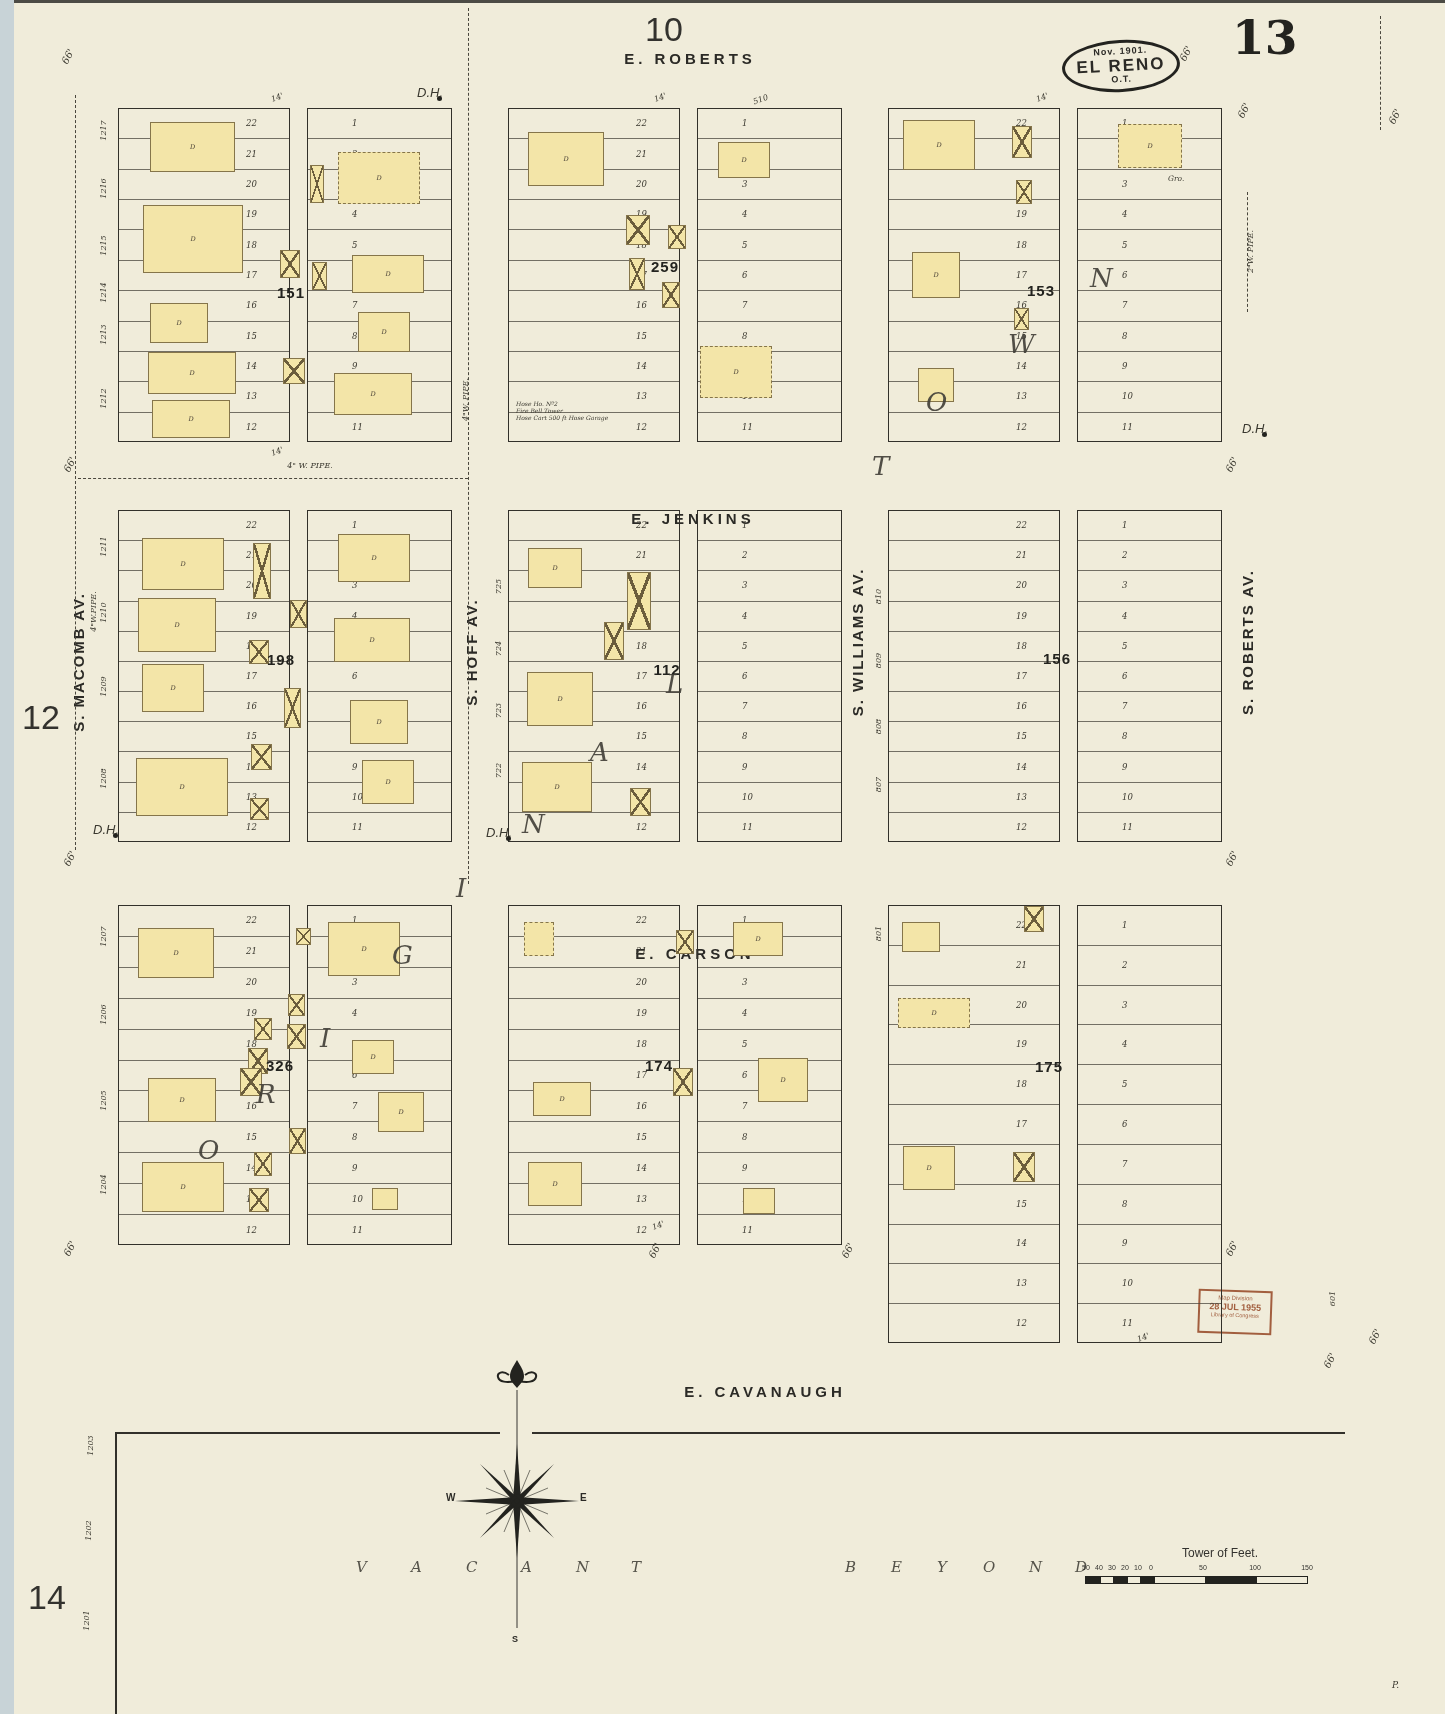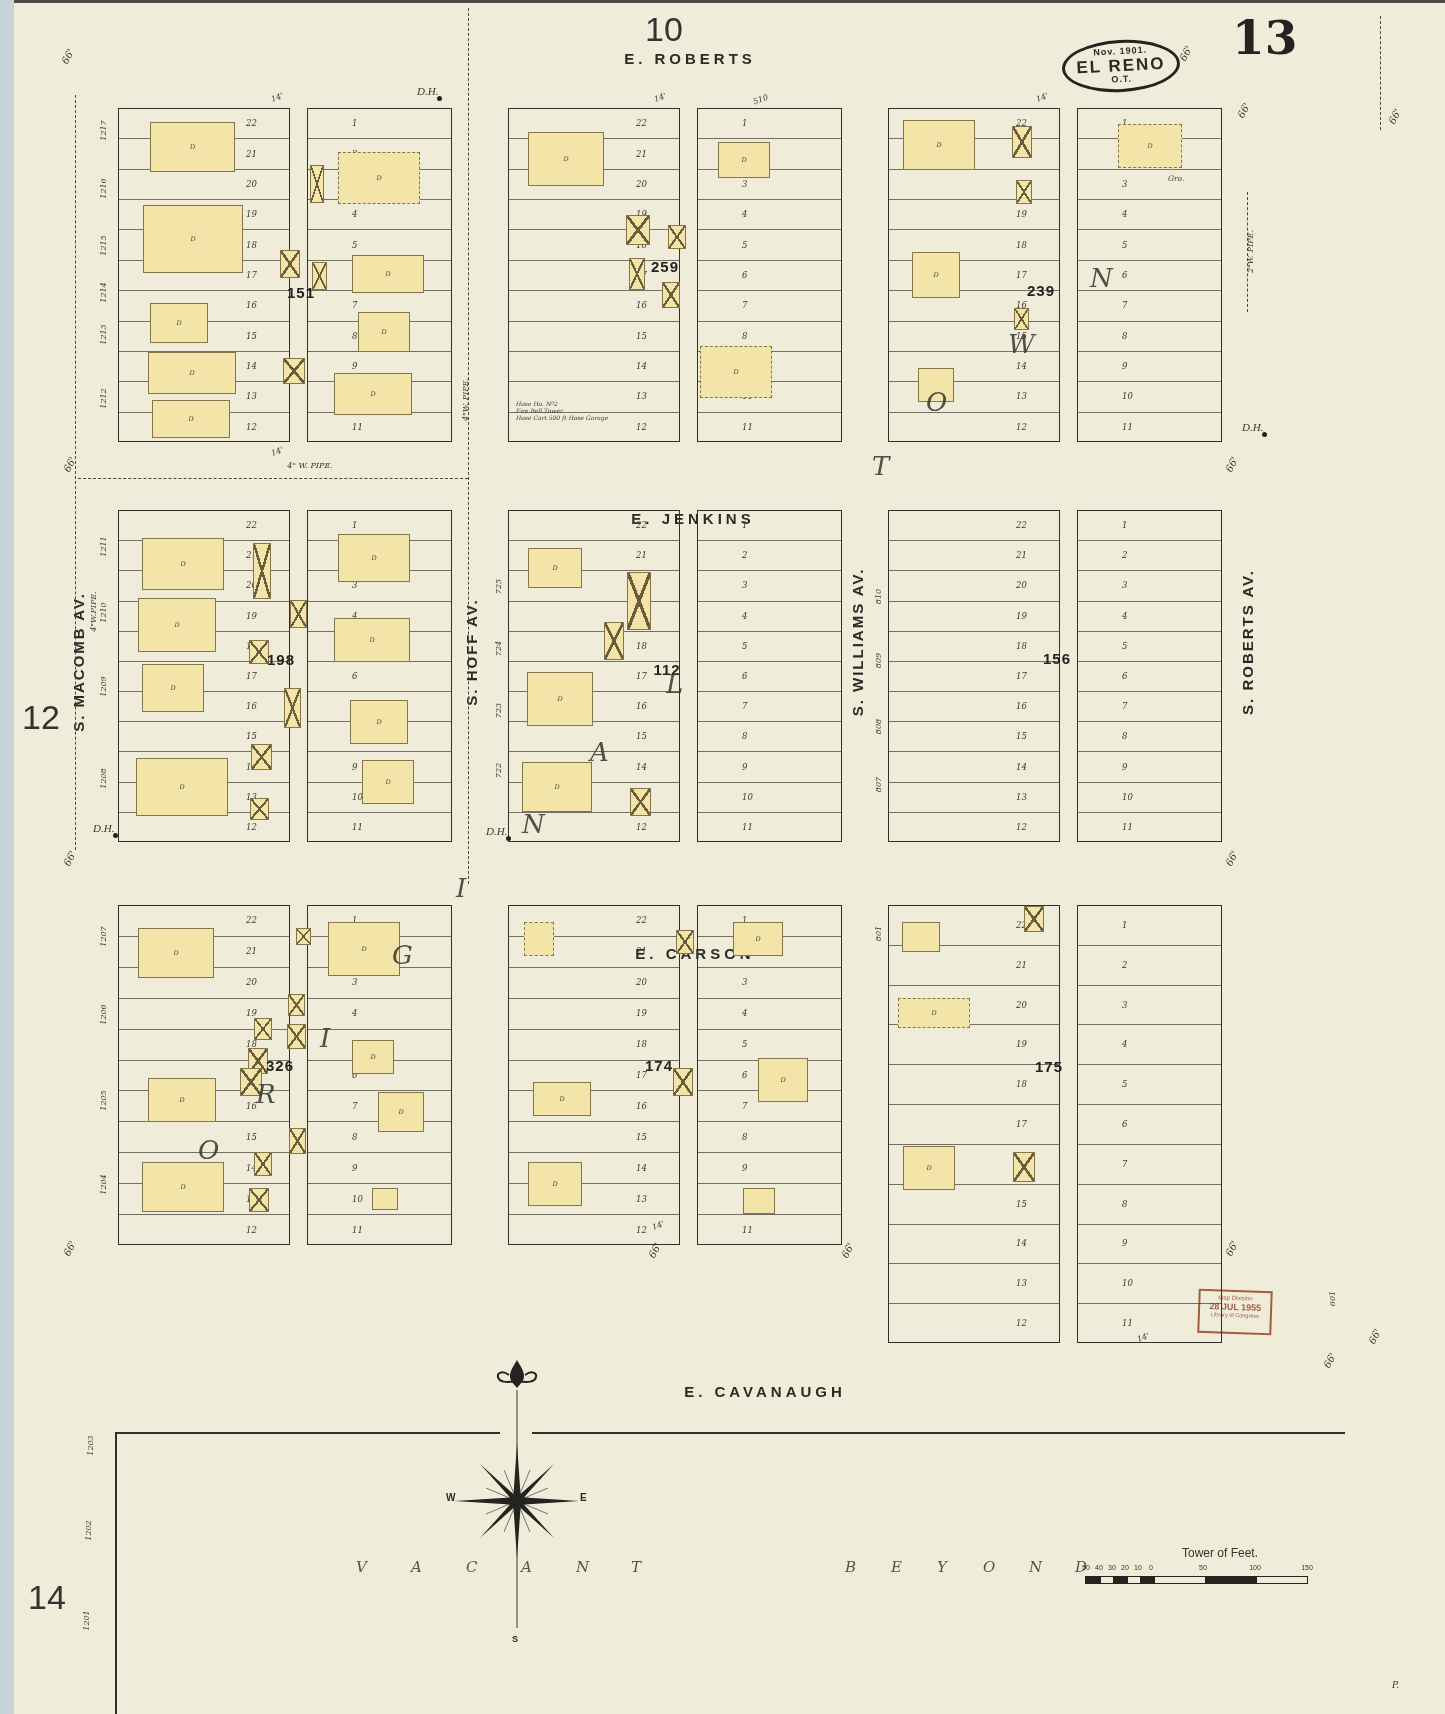--- a/index.html
+++ b/index.html
@@ -36,21 +36,21 @@
       linear-gradient(to top right,transparent 46%,#6b5d3c 46%,#6b5d3c 54%,transparent 54%),
       linear-gradient(to bottom right,transparent 46%,#6b5d3c 46%,#6b5d3c 54%,transparent 54%);}
   
   .edgenum{font-family:"DejaVu Serif",serif;font-style:italic;font-size:8px;color:#3a382f;transform:rotate(-90deg);}
   .m66{font-family:"DejaVu Serif",serif;font-style:italic;font-size:10px;color:#3a382f;transform:rotate(-62deg);}
   .m14{font-family:"DejaVu Serif",serif;font-style:italic;font-size:8px;color:#3a382f;transform:rotate(-20deg);}
   .wmark{font-family:"DejaVu Serif",serif;font-style:italic;font-size:26px;color:#403e37;opacity:.9;}
   .bletter{font-family:"DejaVu Serif",serif;font-style:italic;font-size:15px;color:#55534a;}
   .pipelabel{font-family:"DejaVu Serif",serif;font-style:italic;font-size:8px;color:#3a382f;white-space:nowrap;}
   .hyddot{width:5px;height:5px;border-radius:50%;background:#23231f;}
-  .hydlabel{font-family:Liberation Serif, serif;font-style:italic;font-size:11px;color:#3a382f;}
+  .hydlabel{font-family:Liberation Sans, sans-serif;font-style:italic;font-size:13px;color:#3a382f;}
   .dashv{width:0;border-left:1.5px dashed #4a473d;}
   .dashh{height:0;border-top:1.5px dashed #4a473d;}
   .solidh{height:1.5px;background:#32302a;}
   .solidv{width:1.5px;background:#32302a;}
   
   #hose-note{left:516px;top:400px;width:130px;font-family:"DejaVu Serif",serif;font-style:italic;
              font-size:6px;line-height:7px;color:#3a382f;}
   #gro{left:1168px;top:174px;font-family:"DejaVu Serif",serif;font-style:italic;font-size:7.5px;color:#3a382f;}
   
   #scale-title{left:1120px;top:1546px;width:200px;text-align:center;font-size:12px;color:#33322e;
@@ -203,21 +203,21 @@
     <div class="abs noint bld" style="left: 148px; top: 352px; width: 88px; height: 42px;">D</div>
     <div class="abs noint bld" style="left: 152px; top: 400px; width: 78px; height: 38px;">D</div>
     <div class="abs noint bld bx" style="left: 280px; top: 250px; width: 20px; height: 28px;"></div>
     <div class="abs noint bld bx" style="left: 283px; top: 358px; width: 22px; height: 26px;"></div>
     <div class="abs noint bld bx" style="left: 310px; top: 165px; width: 14px; height: 38px;"></div>
     <div class="abs noint bld bx" style="left: 312px; top: 262px; width: 15px; height: 28px;"></div>
     <div class="abs noint bld bdd" style="left: 338px; top: 152px; width: 82px; height: 52px;">D</div>
     <div class="abs noint bld" style="left: 352px; top: 255px; width: 72px; height: 38px;">D</div>
     <div class="abs noint bld" style="left: 358px; top: 312px; width: 52px; height: 40px;">D</div>
     <div class="abs noint bld" style="left: 334px; top: 373px; width: 78px; height: 42px;">D</div>
-    <div class="abs noint blknum" style="left: 283px; top: 284px; width: 36px; text-align: center;">151</div>
+    <div class="abs noint blknum" style="left: 273px; top: 284px; width: 36px; text-align: center;">151</div>
     <div class="abs noint tier" style="left: 508px; top: 108px; width: 172px; height: 334px;"></div>
     <div class="abs noint lotline" style="left: 509px; top: 138px; width: 170px;"></div>
     <div class="abs noint lotline" style="left: 509px; top: 169px; width: 170px;"></div>
     <div class="abs noint lotline" style="left: 509px; top: 199px; width: 170px;"></div>
     <div class="abs noint lotline" style="left: 509px; top: 229px; width: 170px;"></div>
     <div class="abs noint lotline" style="left: 509px; top: 260px; width: 170px;"></div>
     <div class="abs noint lotline" style="left: 509px; top: 290px; width: 170px;"></div>
     <div class="abs noint lotline" style="left: 509px; top: 321px; width: 170px;"></div>
     <div class="abs noint lotline" style="left: 509px; top: 351px; width: 170px;"></div>
     <div class="abs noint lotline" style="left: 509px; top: 381px; width: 170px;"></div>
@@ -307,21 +307,21 @@
     <div class="abs noint lotnum" style="left: 1122px; top: 361px;">9</div>
     <div class="abs noint lotnum" style="left: 1122px; top: 391px;">10</div>
     <div class="abs noint lotnum" style="left: 1122px; top: 422px;">11</div>
     <div class="abs noint bld" style="left: 903px; top: 120px; width: 72px; height: 50px;">D</div>
     <div class="abs noint bld bx" style="left: 1012px; top: 126px; width: 20px; height: 32px;"></div>
     <div class="abs noint bld bx" style="left: 1016px; top: 180px; width: 16px; height: 24px;"></div>
     <div class="abs noint bld" style="left: 912px; top: 252px; width: 48px; height: 46px;">D</div>
     <div class="abs noint bld bx" style="left: 1014px; top: 308px; width: 15px; height: 22px;"></div>
     <div class="abs noint bld" style="left: 918px; top: 368px; width: 36px; height: 34px;"></div>
     <div class="abs noint bld bdd" style="left: 1118px; top: 124px; width: 64px; height: 44px;">D</div>
-    <div class="abs noint blknum" style="left: 1023px; top: 282px; width: 36px;">239</div>
+    <div class="abs noint blknum" style="left: 1023px; top: 282px; width: 36px;">153</div>
     <div class="abs noint tier" style="left: 118px; top: 510px; width: 172px; height: 332px;"></div>
     <div class="abs noint lotline" style="left: 119px; top: 540px; width: 170px;"></div>
     <div class="abs noint lotline" style="left: 119px; top: 570px; width: 170px;"></div>
     <div class="abs noint lotline" style="left: 119px; top: 601px; width: 170px;"></div>
     <div class="abs noint lotline" style="left: 119px; top: 631px; width: 170px;"></div>
     <div class="abs noint lotline" style="left: 119px; top: 661px; width: 170px;"></div>
     <div class="abs noint lotline" style="left: 119px; top: 691px; width: 170px;"></div>
     <div class="abs noint lotline" style="left: 119px; top: 721px; width: 170px;"></div>
     <div class="abs noint lotline" style="left: 119px; top: 751px; width: 170px;"></div>
     <div class="abs noint lotline" style="left: 119px; top: 782px; width: 170px;"></div>

